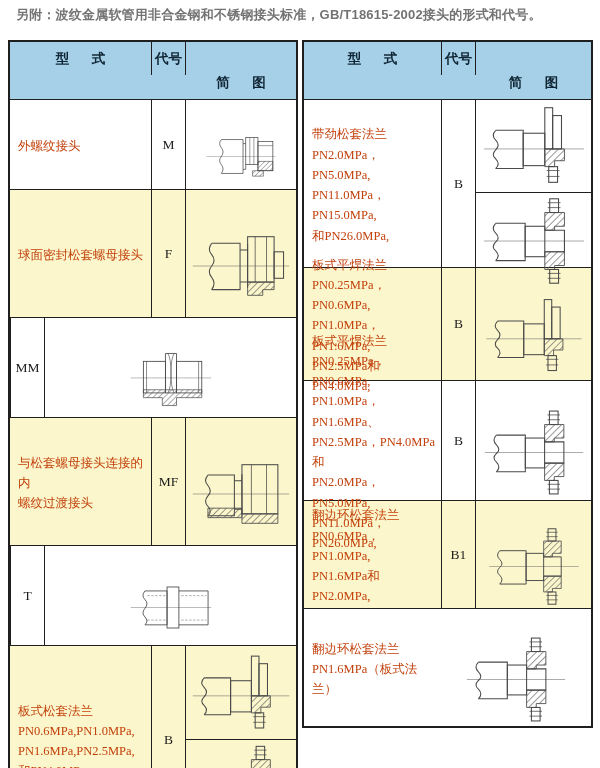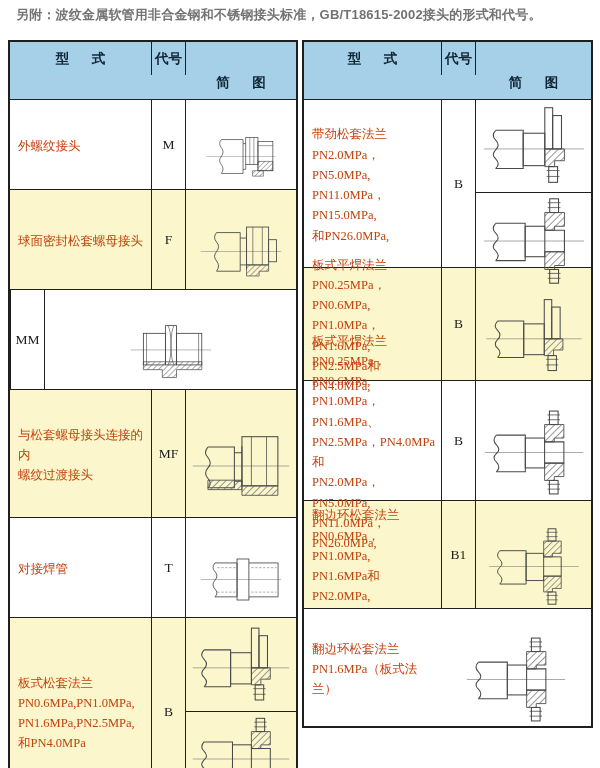--- a/index.html
+++ b/index.html
@@ -154,21 +154,21 @@
   <div class="row" style="height:90px">
     <div class="cell c-type">外螺纹接头</div>
     <div class="cell c-code">M</div>
     <div class="cell c-diag">
       <svg class="diag" width="104" height="82" viewBox="0 0 110 90">
           <use href="#sym-m"></use>
         </svg>
     </div>
   </div>
 
-  <div class="row hl" style="height:100px">
+  <div class="row hl" style="height:128px">
     <div class="cell c-type">球面密封松套螺母接头</div>
     <div class="cell c-code">F</div>
     <div class="cell c-diag">
       <svg class="diag" width="104" height="86" viewBox="0 0 110 90">
           <use href="#sym-f"></use>
         </svg>
     </div>
   </div>
 
   <div class="row" style="height:100px">
@@ -185,21 +185,20 @@
 螺纹过渡接头</div>
     <div class="cell c-code">MF</div>
     <div class="cell c-diag">
       <svg class="diag" width="104" height="86" viewBox="0 0 110 90">
           <use href="#sym-mf"></use>
         </svg>
     </div>
   </div>
 
   <div class="row" style="height:100px">
-    <div class="cell c-type">对接焊管</div>
     <div class="cell c-code">T</div>
     <div class="cell c-diag">
       <svg class="diag" width="100" height="80" viewBox="0 0 110 90">
           <use href="#sym-t"></use>
         </svg>
     </div>
   </div>
 
   <div class="row hl" style="height:188px">
     <div class="cell c-type">板式松套法兰

